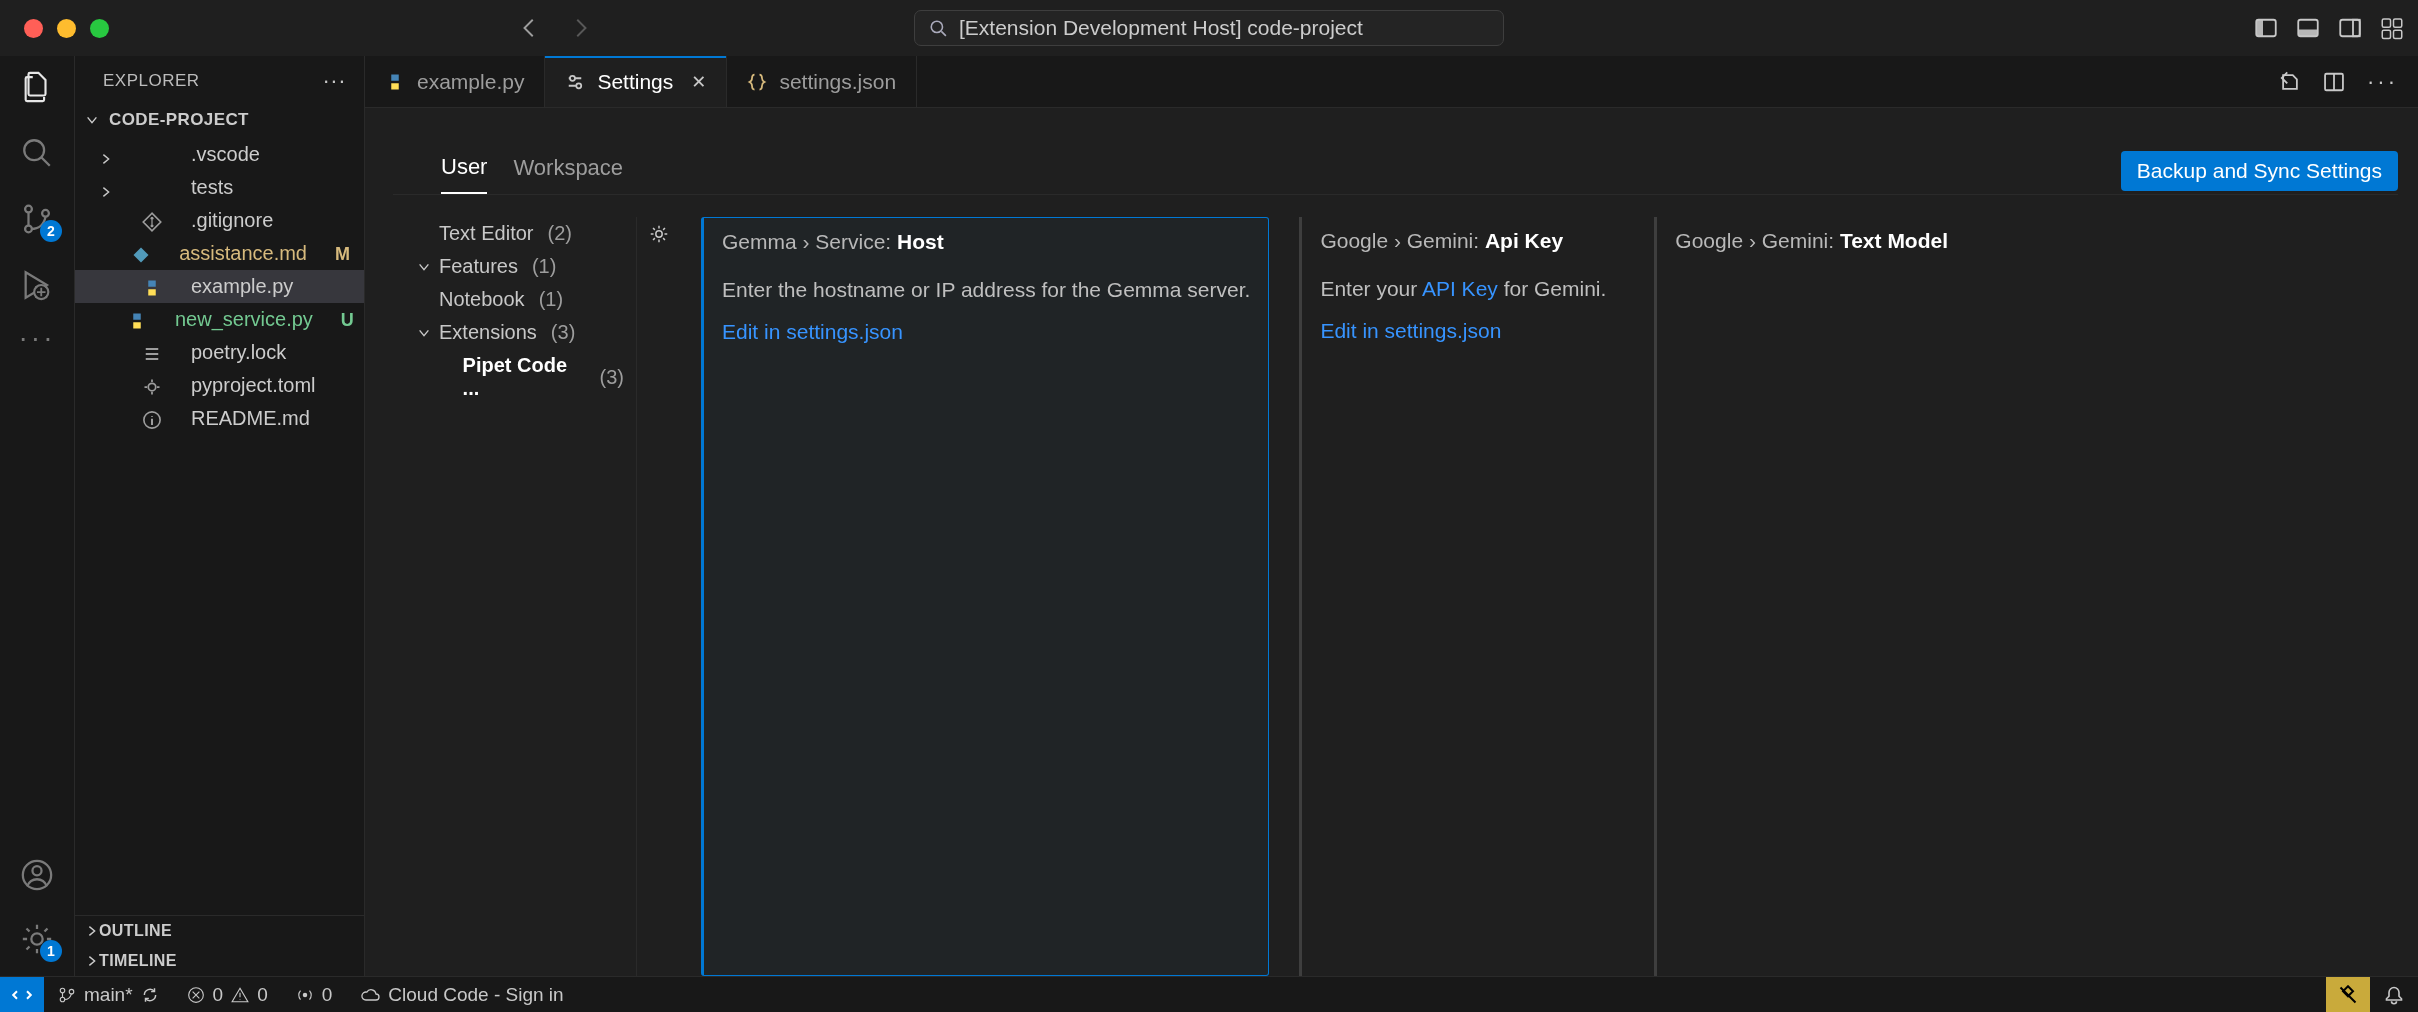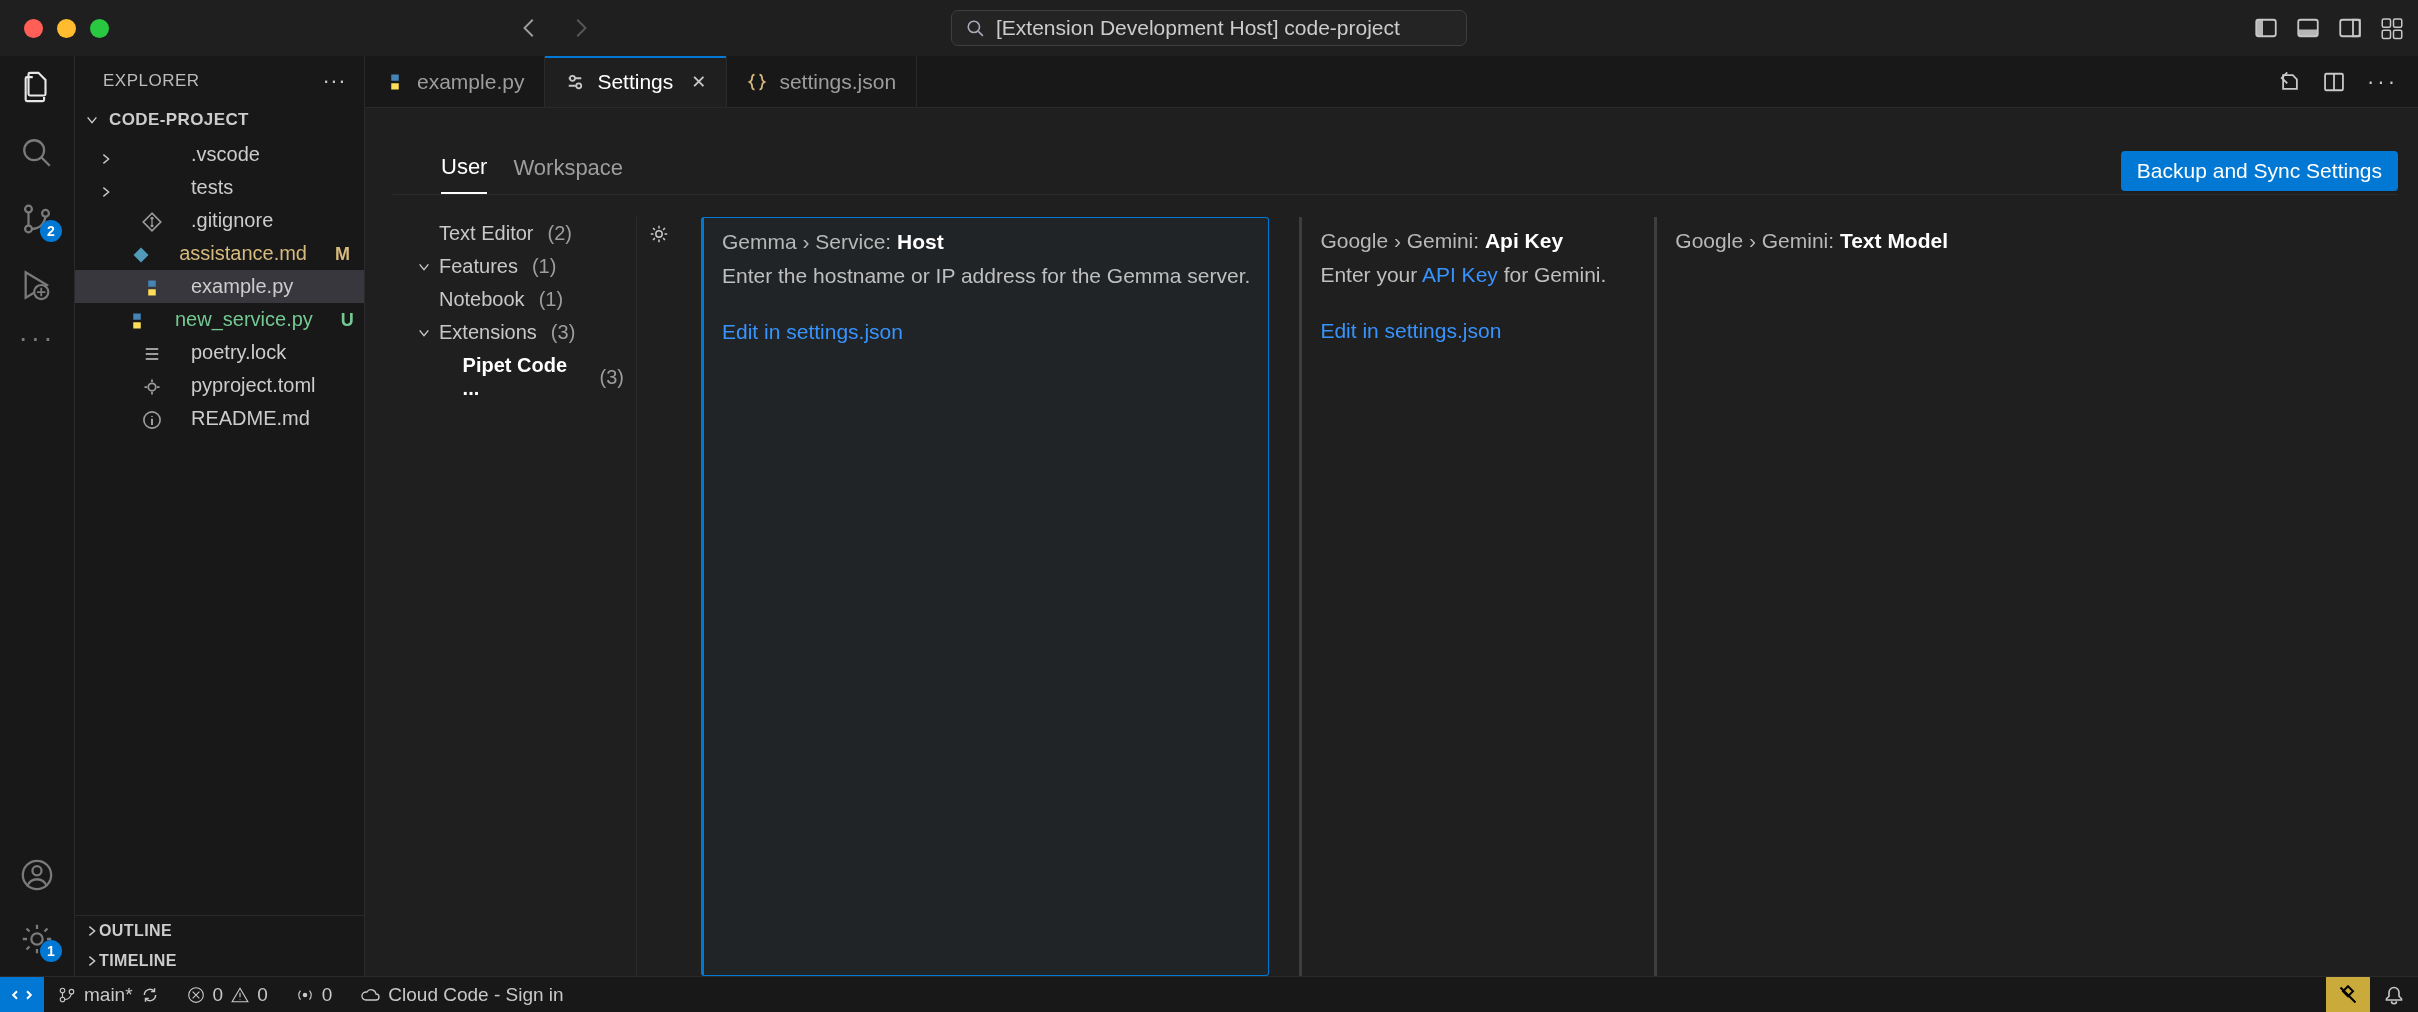--- a/index.html
+++ b/index.html
@@ -6,21 +6,21 @@
   html, body { height: 100%; width: 100%; background: #181818; color: #cccccc; overflow: hidden; }
   body { display: flex; flex-direction: column; }
 
   
   .title-bar { display: flex; align-items: center; height: 56px; background: #1f1f1f; padding: 0 14px; position: relative; }
   .traffic-lights { display: flex; gap: 14px; margin-left: 10px; }
   .tl { width: 19px; height: 19px; border-radius: 50%; }
   .tl.red { background: #ff5f57; } .tl.yellow { background: #febc2e; } .tl.green { background: #28c840; }
   .nav-arrows { display: flex; gap: 28px; margin-left: 410px; color: #9d9d9d; }
   .nav-arrows .disabled { opacity: .45; }
-  .title-search { flex: 0 0 auto; display:flex; align-items:center; gap:12px; position:absolute; left:50%; transform:translateX(-50%); height:36px; width: 516px; border:1px solid #3e3e3e; border-radius:7px; background:#242424; padding:0 14px; color:#aab; font-size:21px; }
+  .title-search { flex: 0 0 auto; display:flex; align-items:center; gap:12px; position:absolute; left:50%; transform:translateX(-50%); height:36px; width: 590px; border:1px solid #3e3e3e; border-radius:7px; background:#242424; padding:0 14px; color:#aab; font-size:21px; }
   .title-search span.host-title { color: #cccccc; }
   .title-right { margin-left:auto; display:flex; gap:18px; color:#c8c8c8; }
 
   
   .body-area { flex:1; display:flex; min-height:0; }
   .activity-bar { width:75px; background:#181818; border-right:1px solid #2a2a2a; display:flex; flex-direction:column; align-items:center; padding-top:14px; gap:32px; position:relative; }
   .activity-bar .ab-item { color:#7a7a7a; position:relative; cursor:pointer; }
   .activity-bar .ab-item.active { color:#e7e7e7; }
   .activity-bar .ab-item.active::before { content:""; position:absolute; left:-23px; top:-6px; width:3px; height:44px; background:#0078d4; }
   .ab-badge { position:absolute; right:-8px; bottom:-6px; background:#0078d4; color:#fff; border-radius:50%; width:22px; height:22px; font-size:14px; font-weight:600; display:flex; align-items:center; justify-content:center; }
@@ -70,23 +70,23 @@
   .toc-row .count { color:#9d9d9d; font-weight:400; margin-left:6px; }
   .toc-row .chev { width:14px; transform:rotate(90deg); }
   .editor-rows { flex:1; overflow:auto; padding:0 6px 0 20px; display:flex; flex-direction:row; gap:30px; }
   .gear-gutter { width:44px; display:flex; justify-content:center; padding-top:6px; color:#c8c8c8; }
   .setting-card { display:flex; }
   .setting-inner { flex:1; border-left:3px solid #3e3e3e; padding:12px 18px; }
   .setting-card.selected .setting-inner { border:1px solid #0078d4; border-left:3px solid #0078d4; border-radius:3px; background:#202426; }
   .setting-head { font-size:21px; }
   .setting-head .crumb { color:#b8b8b8; }
   .setting-head .name { color:#ffffff; font-weight:700; }
-  .setting-desc { color:#bfbfbf; font-size:21px; margin-top:10px; }
+  .setting-desc { color:#bfbfbf; font-size:21px; margin-top:24px; }
   .setting-desc a { color:#3794ff; text-decoration:none; }
-  .edit-link { color:#3794ff; font-size:21px; margin-top:32px; display:inline-block; cursor:pointer; }
+  .edit-link { color:#3794ff; font-size:21px; margin-top:18px; display:inline-block; cursor:pointer; }
 
   
   .status-bar { height:36px; background:#181818; border-top:1px solid #2a2a2a; display:flex; align-items:stretch; font-size:19px; color:#c8c8c8; }
   .status-seg { display:flex; align-items:center; gap:8px; padding:0 14px; }
   .status-seg.remote { background:#0078d4; color:#fff; padding:0 12px; }
   .status-right { margin-left:auto; display:flex; }
   .status-seg.nospark { background:#c9aa3b; color:#000; padding:0 12px; }
   svg { display:block; }
 </style>
 </head>

